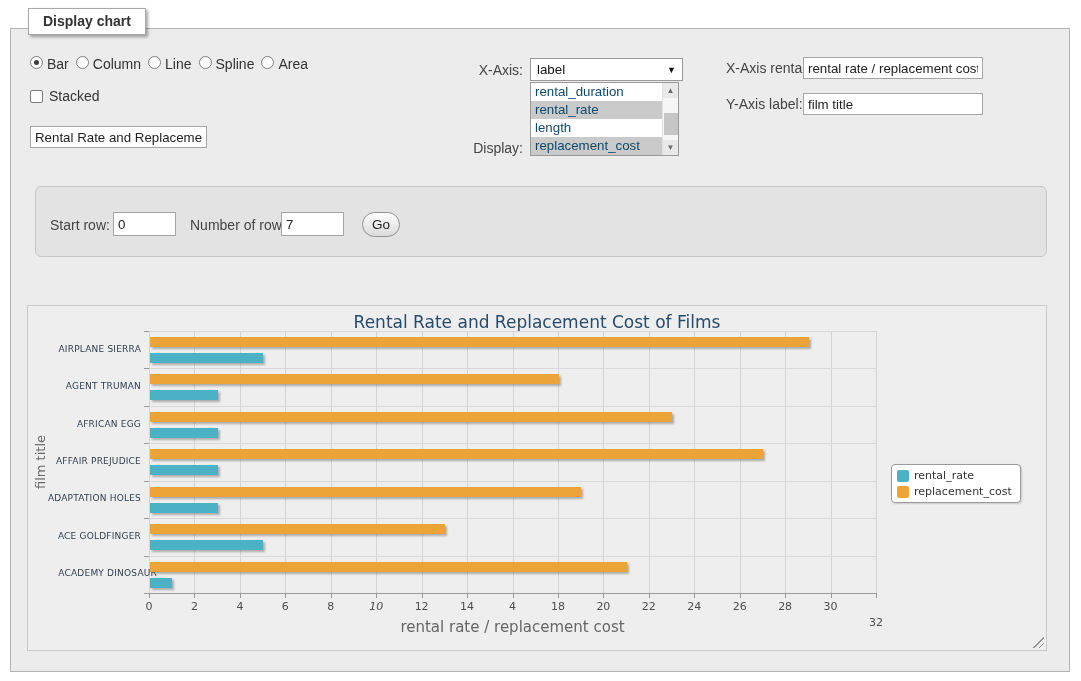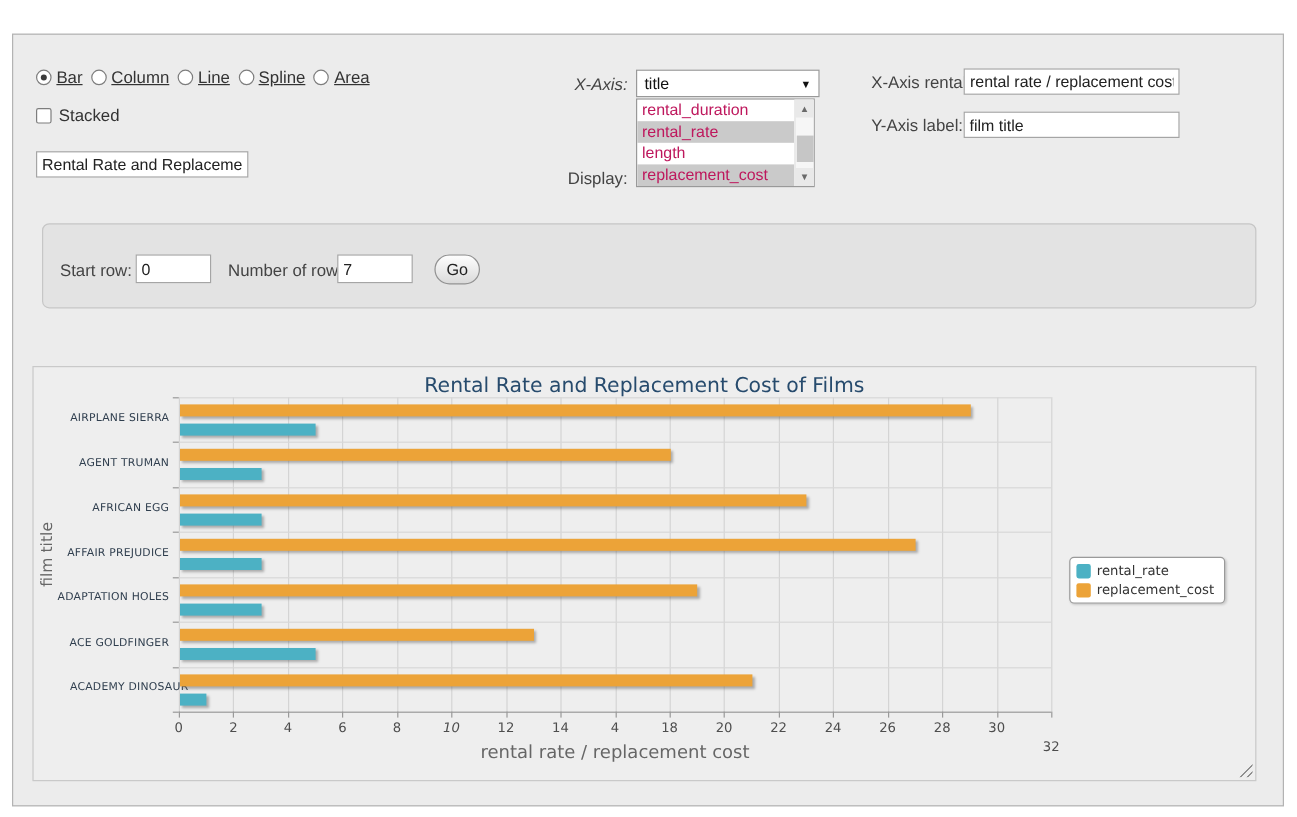--- a/index.html
+++ b/index.html
@@ -17,40 +17,40 @@
   .lbl { position:absolute; font-size:14px; color:#444; white-space:nowrap; }
   .lbl.right { text-align:right; }
 
   
   .radio-row { position:absolute; left:30px; top:56px; display:flex; align-items:center; gap:7px;
                font-size:14px; color:#333; }
   .radio { position:relative; width:13px; height:13px; border:1px solid #7d7d7d; border-radius:50%;
            background:#fff; display:inline-block; flex:none; }
   .radio.checked::after { content:""; position:absolute; left:3px; top:3px; width:5px; height:5px;
            border-radius:50%; background:#3b3b3b; }
-  .radio-item { display:flex; align-items:center; gap:4px;text-decoration:underline; }
+  .radio-item { display:flex; gap:4px; }
   .check-row { position:absolute; left:30px; top:88px; display:flex; align-items:center; gap:6px;
                font-size:14px; color:#333; }
   .checkbox { width:13px; height:13px; border:1px solid #7d7d7d; border-radius:2px; background:#fff; flex:none; }
 
   
   input.txt { position:absolute; border:1px solid #a5a5a5; background:#fff; font-family:"Liberation Sans",sans-serif;
               font-size:13.3px; color:#222; padding:2px 4px; height:22px; border-radius:0; }
 
   
   .select { position:absolute; left:530px; top:58px; width:153px; height:23px; background:#fff;
             border:1px solid #999; display:flex; align-items:center; justify-content:space-between;
             font-size:13.3px; color:#111; padding:0 6px; cursor:default; }
   .select .arrow { font-size:9px; color:#111; }
 
   
   .listbox { position:absolute; left:530px; top:82px; width:149px; height:74px; background:#fff;
              border:1px solid #999; display:flex; }
   .listbox .opts { flex:1; overflow:hidden; }
-  .listbox .opt { height:18px; line-height:18px; font-size:13.3px; color:#be185d; padding-left:4px; white-space:nowrap; }
+  .listbox .opt { height:18px; line-height:18px; font-size:13.3px; color:#0c4a6e; padding-left:4px; white-space:nowrap; }
   .listbox .opt.selected { background:#cacaca; }
   .scrollbar { width:16px; flex:none; background:#f6f6f6; border-left:1px solid #e2e2e2;
                display:flex; flex-direction:column; position:relative; }
   .scroll-btn { height:15px; background:#e9e9e9; color:#6a6a6a; font-size:8px; text-align:center;
                 line-height:15px; }
   .scroll-thumb { position:absolute; left:1px; top:30px; width:14px; height:22px; background:#c6c6c6; }
 
   
   .rows-panel { position:absolute; left:35px; top:186px; width:1012px; height:71px;
                 background:#e3e3e3; border:1px solid #c6c6c6; border-radius:6px; }
@@ -82,20 +82,21 @@
   .legend-label { font-size:11px; color:#333; white-space:nowrap; }
   .resize-handle { position:absolute; right:2px; bottom:2px; width:12px; height:12px;
                    background:repeating-linear-gradient(-45deg, transparent 0 3px, #8f8f8f 3px 4px);
                    clip-path:polygon(100% 0, 100% 100%, 0 100%); cursor:nwse-resize; }
 </style>
 </head>
 <body>
 
 <div class="page">
   <div class="fieldset"></div>
+  <div class="fieldset-legend">Display chart</div>
 
   <div class="radio-row" id="radio-row">
       <span class="radio-item">
         <span class="radio checked"></span>
         <span>Bar</span>
       </span>
       <span class="radio-item">
         <span class="radio"></span>
         <span>Column</span>
       </span>
@@ -113,23 +114,23 @@
       </span>
     </div>
 
   <div class="check-row">
     <span class="checkbox"></span>
     <span>Stacked</span>
   </div>
 
   <input class="txt" style="left: 30px; top: 126px; width: 177px;" value="Rental Rate and Replacement Cost of Films">
 
-  <div class="lbl right" style="left:450px; top:62px; width:73px;font-style:italic;">X-Axis:</div>
+  <div class="lbl right" style="left:450px; top:62px; width:73px;">X-Axis:</div>
   <div class="select">
-    <span>title</span>
+    <span>label</span>
     <span class="arrow">▼</span>
   </div>
 
   <div class="lbl right" style="left:450px; top:140px; width:73px;">Display:</div>
   <div class="listbox">
     <div class="opts" id="series-opts">
         <div class="opt">rental_duration</div>
         <div class="opt selected">rental_rate</div>
         <div class="opt">length</div>
         <div class="opt selected">replacement_cost</div>

